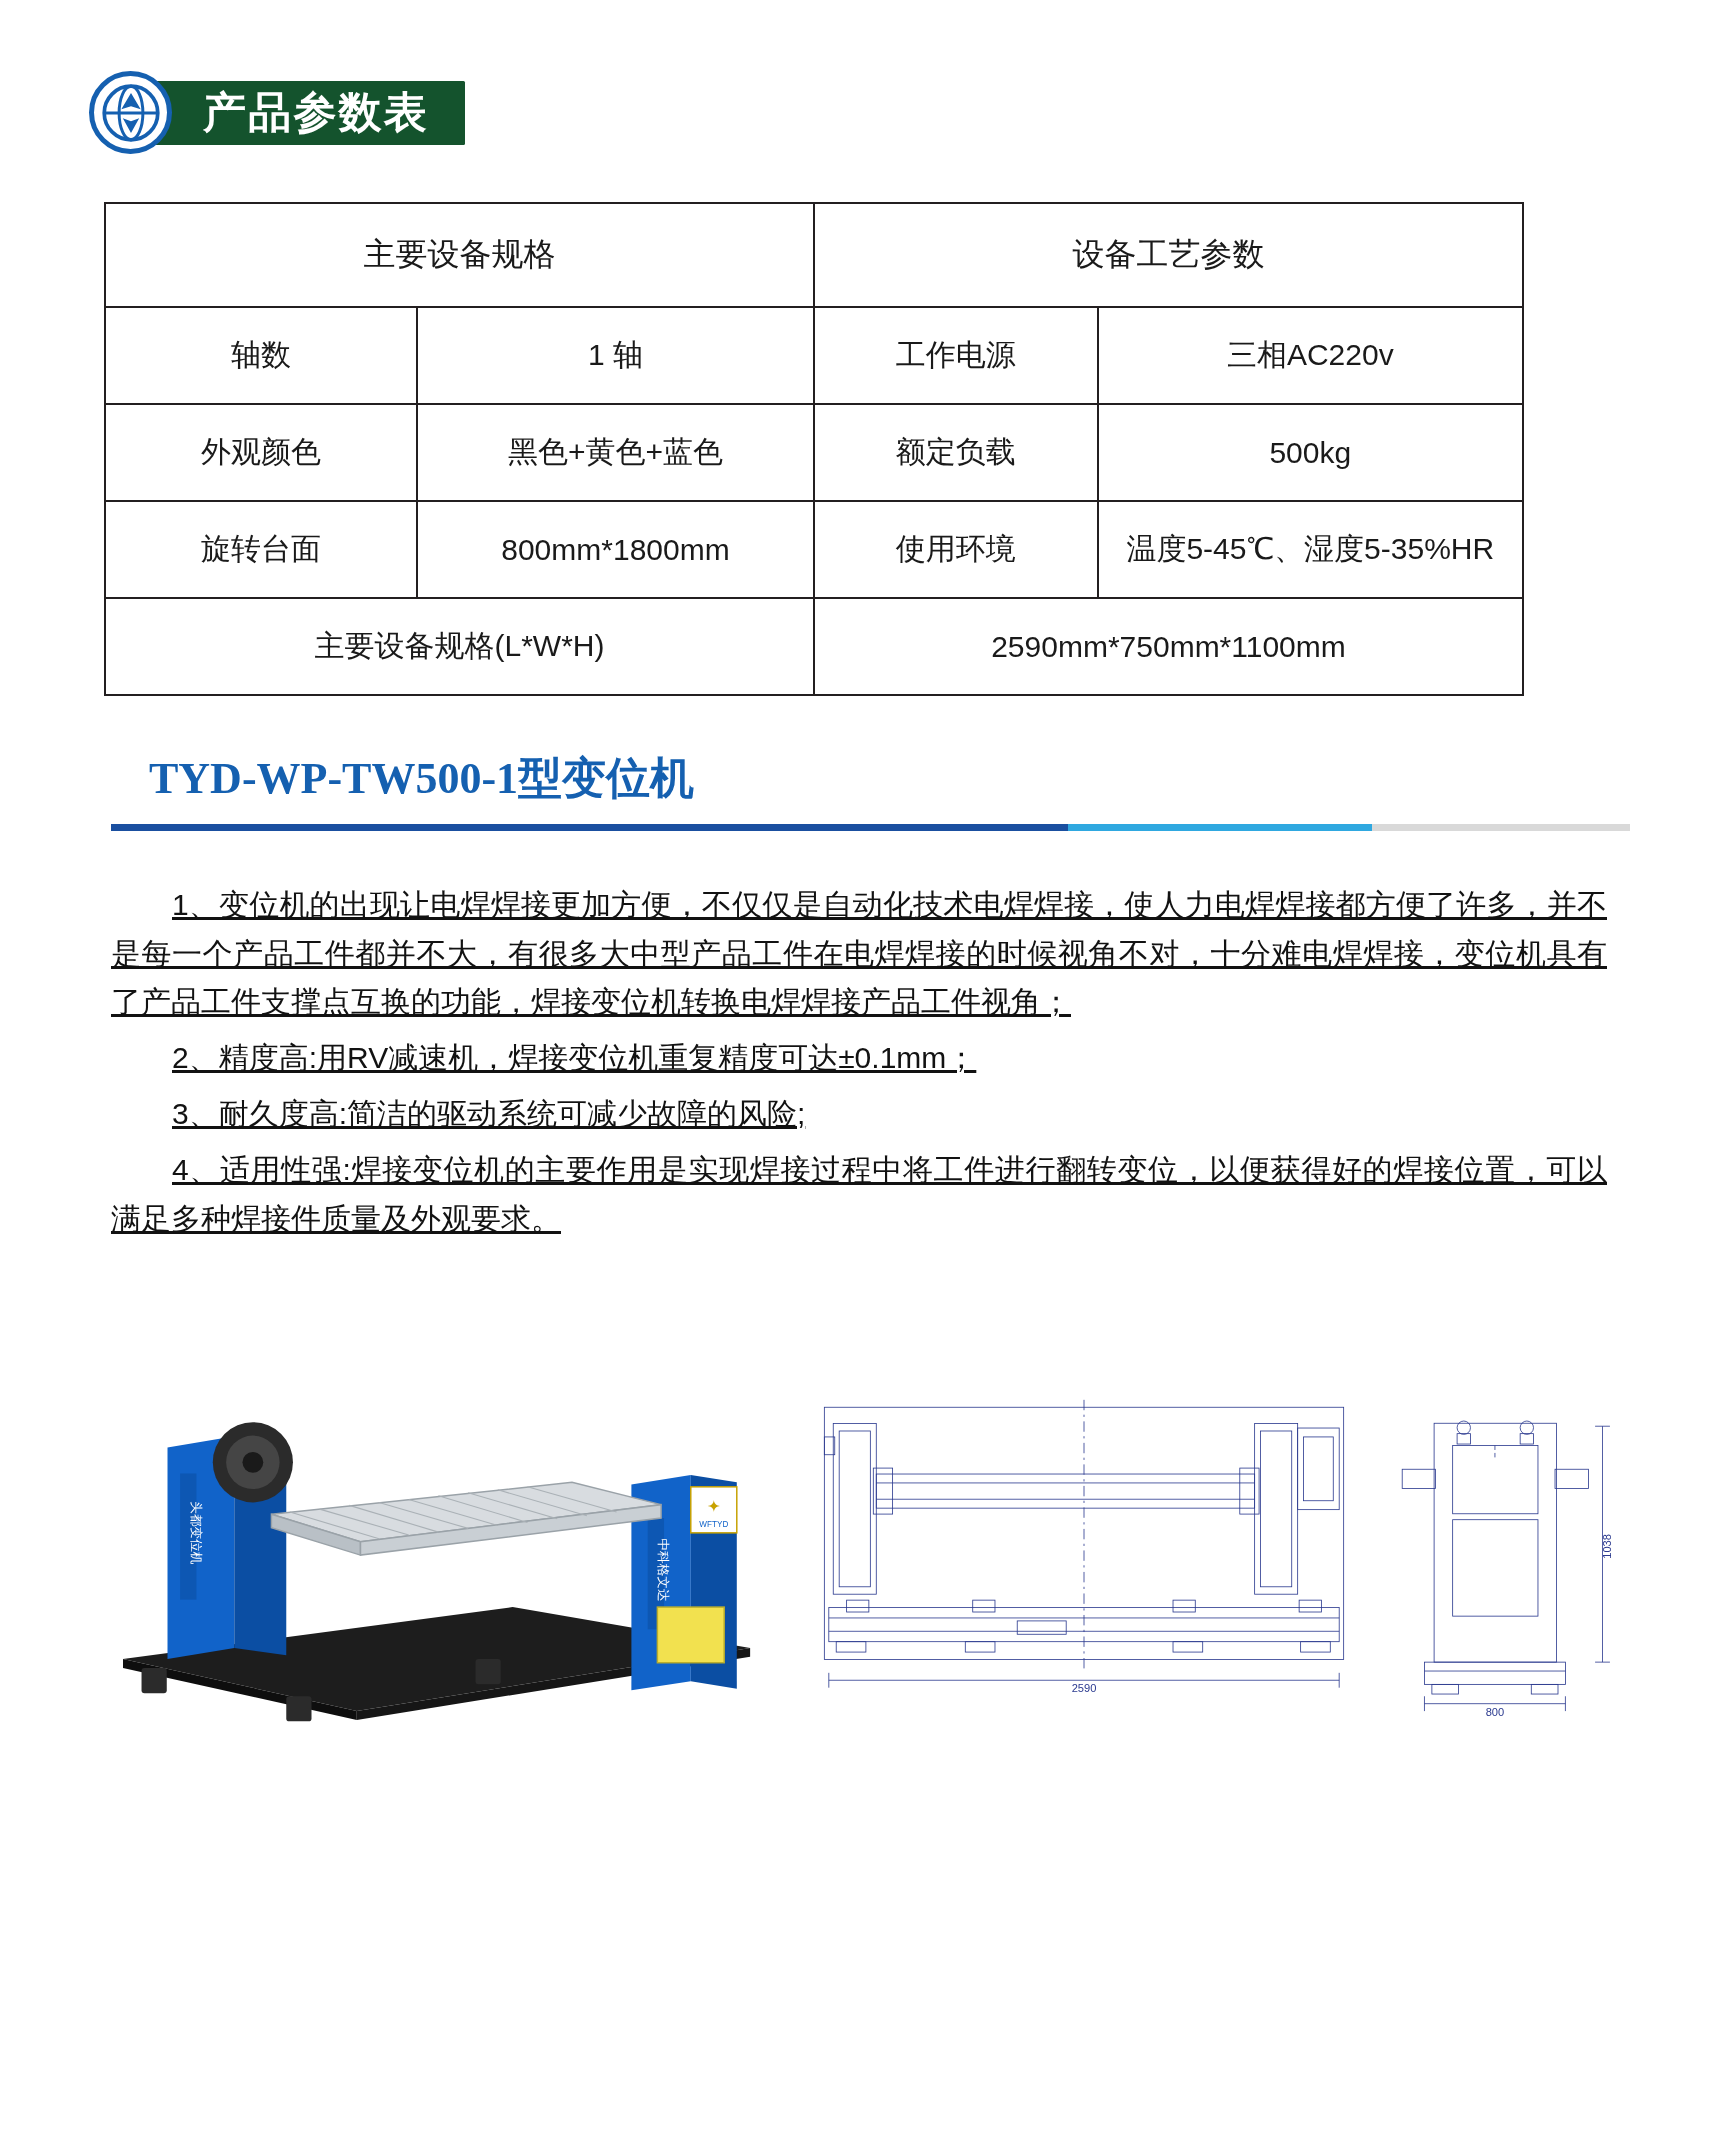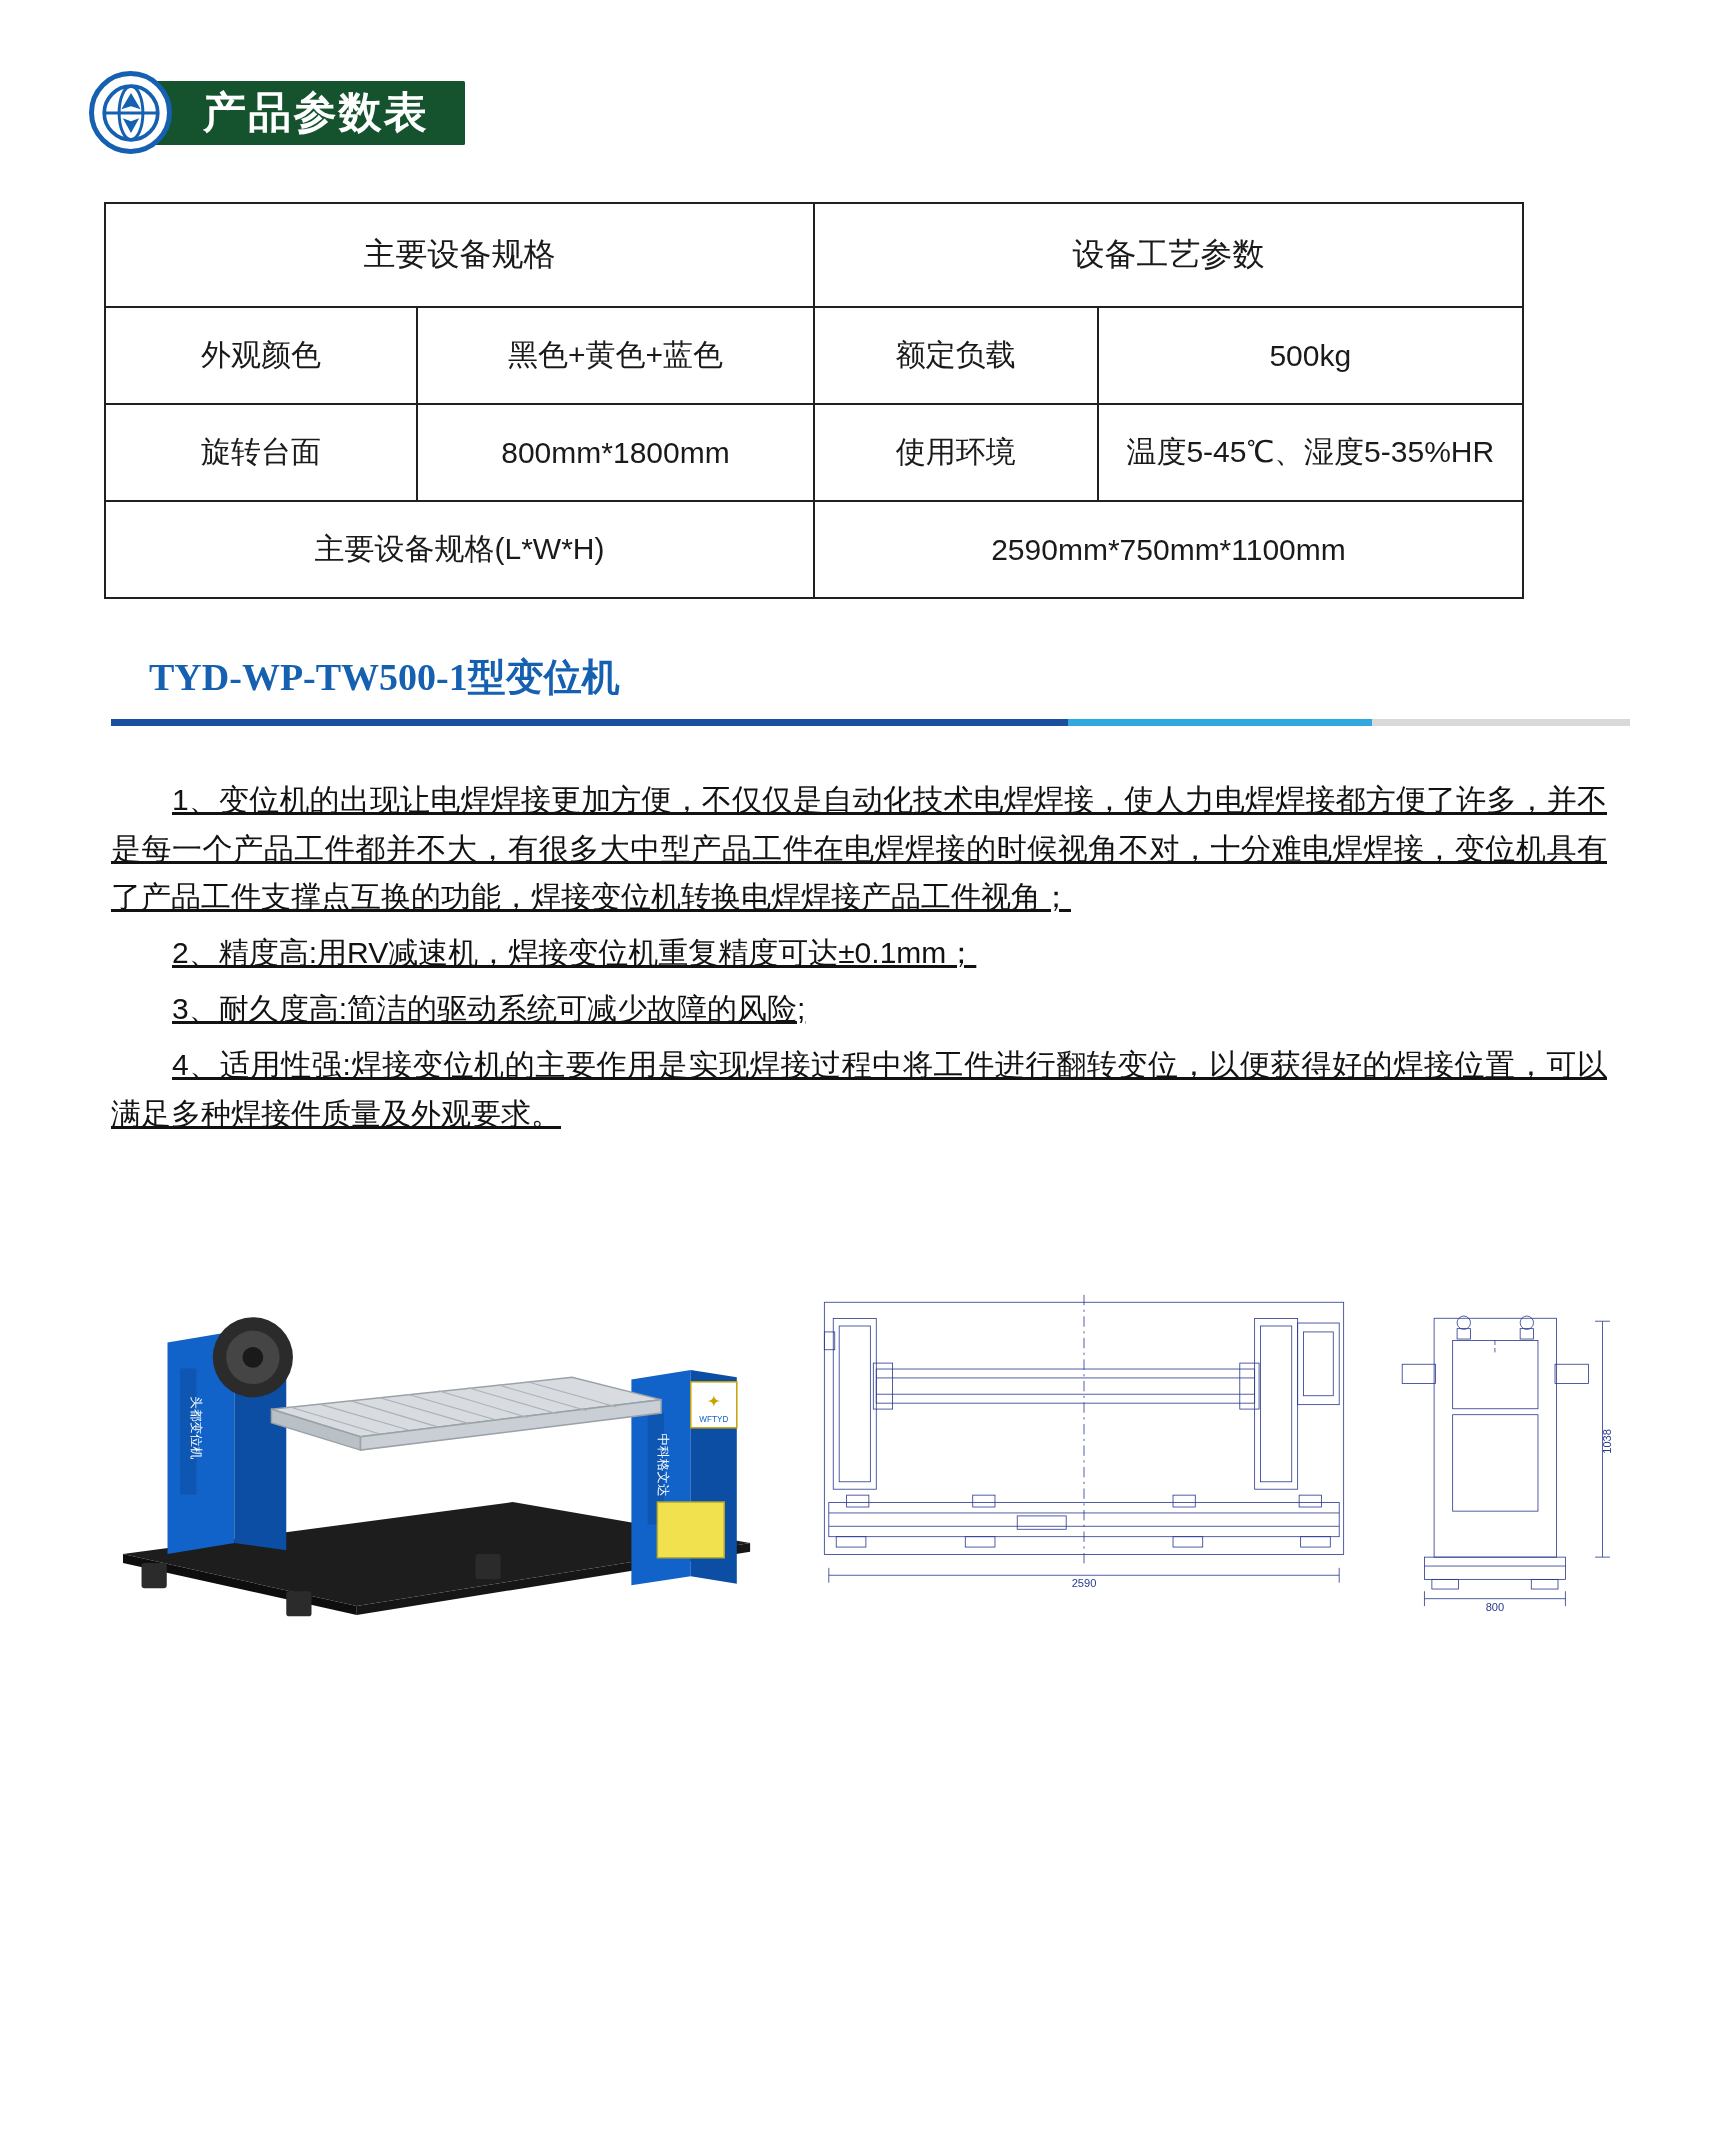--- a/index.html
+++ b/index.html
@@ -125,21 +125,21 @@
     color: #ffffff;
     font-size: 31px;
     letter-spacing: 3px;
     margin-left: 6px;
     font-weight: 500;
   }
 
   
   .model-title {
     margin: 53px 0 0 149px;
-    font-size: 38px;
+    font-size: 44px;
     font-weight: bold;
     color: #1560b0;
     font-family: "Liberation Serif", serif;
   }
   .model-rule {
     margin: 16.3px 0 0 111px;
     width: 1519px;
     height: 6.7px;
     background: linear-gradient(to right, #1a4fa0 0%, #1a4fa0 63%, #2fa8e0 63%, #2fa8e0 83%, #d9d9d9 83%, #d9d9d9 100%);
   }
@@ -214,20 +214,26 @@
       <colgroup>
         <col class="col-a">
           <col class="col-b">
           <col class="col-c">
           <col class="col-d">
       </colgroup>
       <tbody>
         <tr class="header">
           <td colspan="2">主要设备规格</td>
           <td colspan="2">设备工艺参数</td>
+        </tr>
+        <tr>
+          <td>轴数</td>
+          <td>1 轴</td>
+          <td>工作电源</td>
+          <td>三相AC220v</td>
         </tr>
         <tr>
           <td>外观颜色</td>
           <td>黑色+黄色+蓝色</td>
           <td>额定负载</td>
           <td>500kg</td>
         </tr>
         <tr>
           <td>旋转台面</td>
           <td>800mm*1800mm</td>

